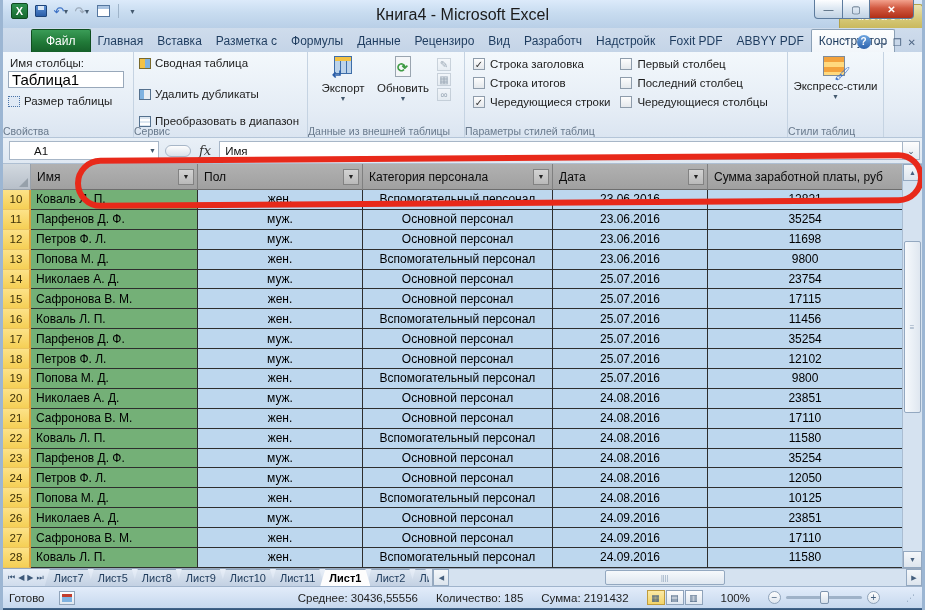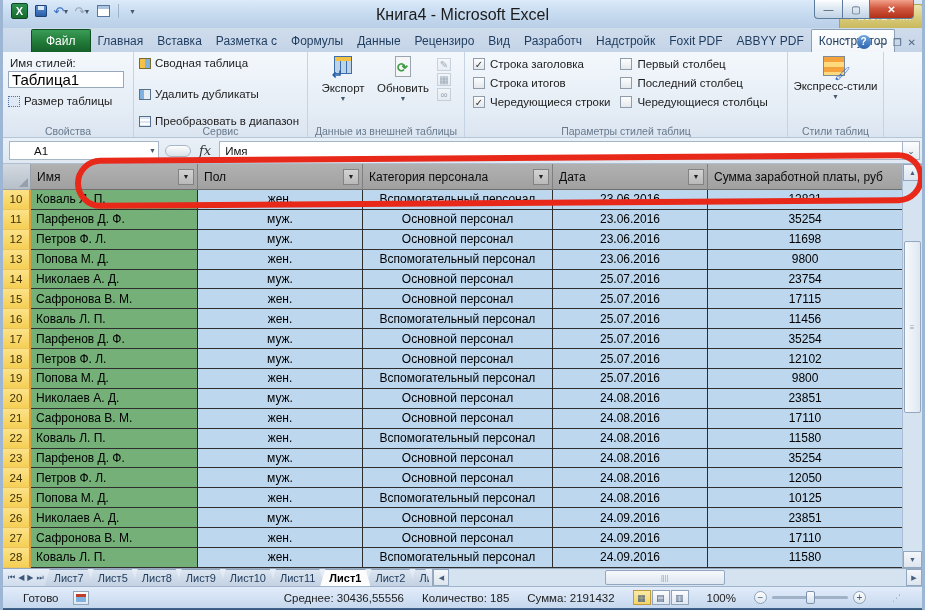--- a/index.html
+++ b/index.html
@@ -44,21 +44,21 @@
                  border-radius:2px 2px 0 0; }
   .ribbon-right { position:absolute; right:6px; bottom:3px; display:flex; gap:6px; align-items:center; }
   .rr-icon { font-size:10px; color:#4f6residual5; color:#4f6785; }
   .help-icon { width:14px; height:14px; border-radius:50%; background:linear-gradient(#6fa6e0,#2d63ad); color:#fff;
                font-size:10px; font-weight:bold; text-align:center; line-height:14px; }
 
   
   .ribbon { height:86px; display:flex; background:linear-gradient(#f3f8fc,#e4ecf5 70%,#dbe5f1);
             border-bottom:1px solid #b4c5d8; position:relative; }
   .rgroup { position:relative; border-right:1px solid #c5d3e2; padding:3px 5px 13px; }
-  .rgroup-label { position:absolute; bottom:0; left:0; right:0; text-align:center; font-size:10.5px; color:#68798c;margin-top:44px; }
+  .rgroup-label { position:absolute; bottom:0; left:0; right:0; text-align:left; font-size:10.5px; color:#68798c;margin-top:44px; }
   .g-props { width:131px; }
   .g-props .flabel { font-size:11.5px; color:#222; margin:2px 0 2px 2px; }
   .tname-input { width:116px; height:17px; border:1px solid #98a8ba; background:#fff; font-size:15px;
                  font-family:"Liberation Sans",sans-serif; padding:0 3px; }
   .smallbtn { display:flex; align-items:center; gap:4px; font-size:11.5px; color:#222; margin-top:6px; white-space:nowrap; }
   .ic-resize { width:12px; height:11px; border:1px dotted #4a74a8; background:#dfe9f5; }
   .g-service { width:174px; display:flex; flex-direction:column; justify-content:flex-start; gap:3px; padding-top:5px; }
   .ic-pivot { width:12px; height:11px; background:linear-gradient(90deg,#f4c244 50%,#7fb2e0 50%); border:1px solid #7a6a2c; }
   .ic-dupes { width:12px; height:11px; background:linear-gradient(90deg,#7fb2e0 40%,#e8edf2 40%); border:1px solid #55718e; }
   .ic-range { width:12px; height:11px; border:1px solid #55718e;
@@ -151,21 +151,21 @@
   .hscroll { flex:1; display:flex; align-items:stretch; margin-left:2px; border-left:1px solid #98aabf; }
   .hs-btn { width:16px; background:linear-gradient(#f4f7fa,#dde5ee); border:1px solid #93a8c0; font-size:7px;
             color:#46607e; display:flex; align-items:center; justify-content:center; }
   .hs-track { flex:1; position:relative; background:#d5e2f0; }
   .hs-thumb { position:absolute; top:1px; bottom:1px; left:34%; width:120px; border:1px solid #93a8c0; border-radius:2px;
               background:linear-gradient(#f6f9fc,#dfe7f0); display:flex; align-items:center; justify-content:center;
               font-size:7px; color:#8ba0b8; }
 
   
   .statusbar { height:22px; display:flex; align-items:center; background:linear-gradient(#e2ecfa,#c6d8ee);
-               border-top:1px solid #a0b4cc; font-size:11.5px; color:#222; padding:0 20px; }
+               border-top:1px solid #a0b4cc; font-size:11.5px; color:#222; padding:0 6px; }
   .macro-btn { width:16px; height:14px; border:1px solid #8fa3ba; background:linear-gradient(#fdfdfd,#dfe7f0);
                margin-left:14px; position:relative; }
   .macro-btn:after { content:""; position:absolute; inset:2px; background:linear-gradient(#c23c2c 3px,#7fb2e0 3px); }
   .sb-right { margin-left:auto; display:flex; align-items:center; gap:18px; }
   .viewbtns { display:flex; gap:1px; }
   .vb { width:18px; height:15px; border:1px solid #8fa3ba; background:linear-gradient(#fdfdfd,#dfe7f0);
         font-size:9px; display:flex; align-items:center; justify-content:center; color:#45607e; }
   .vb.active { background:linear-gradient(#fbeaa7,#f3d469); border-color:#c09c3c; }
   .zoomctl { display:flex; align-items:center; gap:5px; }
   .zbtn { width:13px; height:13px; border:1px solid #8fa3ba; border-radius:50%; background:linear-gradient(#fdfdfd,#dfe7f0);
@@ -232,21 +232,21 @@
       <span class="rr-icon">⌃</span>
       <span class="help-icon">?</span>
       <span class="rr-icon">—</span>
       <span class="rr-icon">❐</span>
       <span class="rr-icon">✕</span>
     </div>
   </div>
 
   <div class="ribbon">
     <div class="rgroup g-props">
-      <div class="flabel">Имя стилей:</div>
+      <div class="flabel">Имя столбцы:</div>
       <input class="tname-input" value="Таблица1" style="">
       <div class="smallbtn">
         <span class="ic-resize"></span>
         <span>Размер таблицы</span>
       </div>
       <div class="rgroup-label">Свойства</div>
     </div>
 
     <div class="rgroup g-service">
       <div class="smallbtn" style="margin-top:0">

